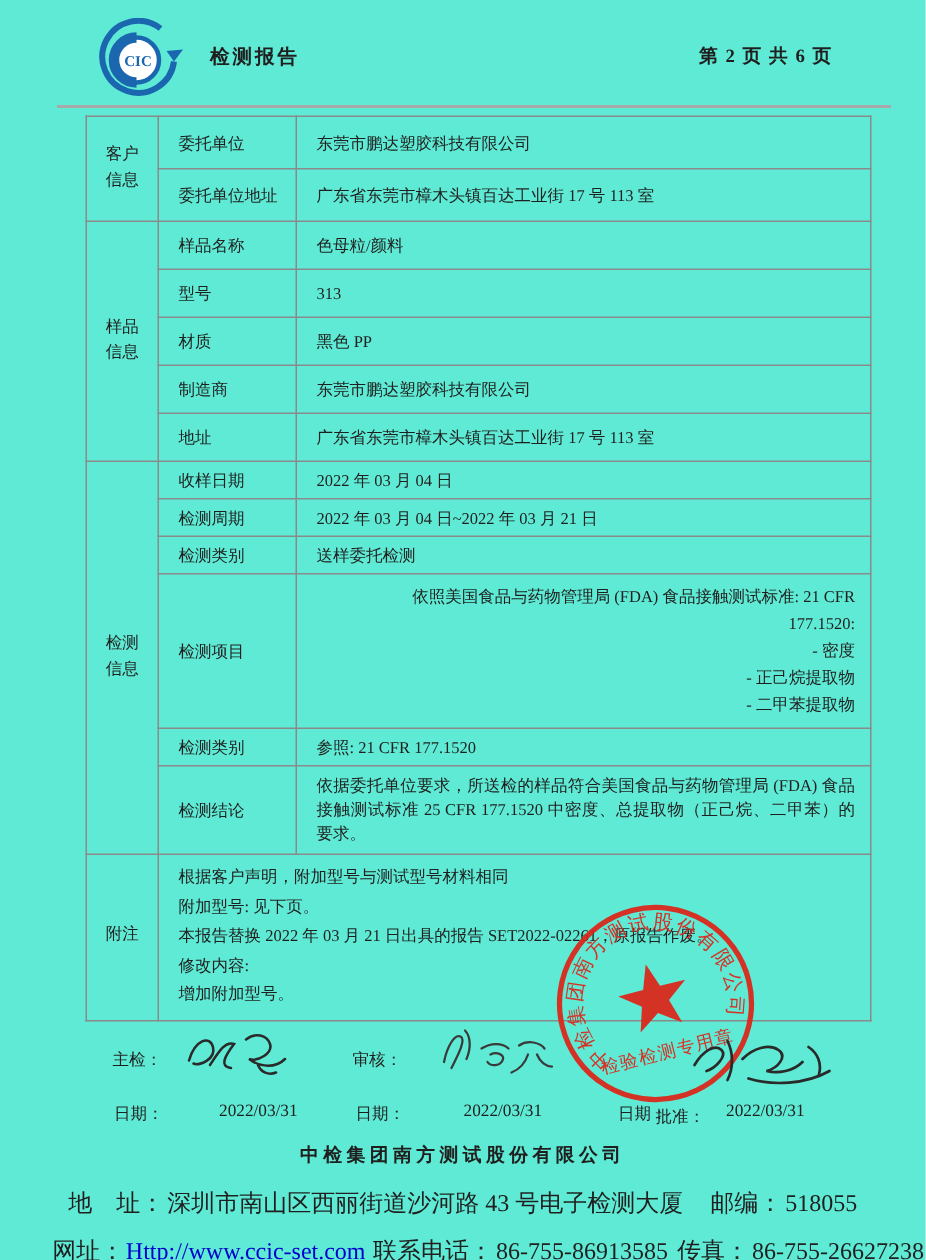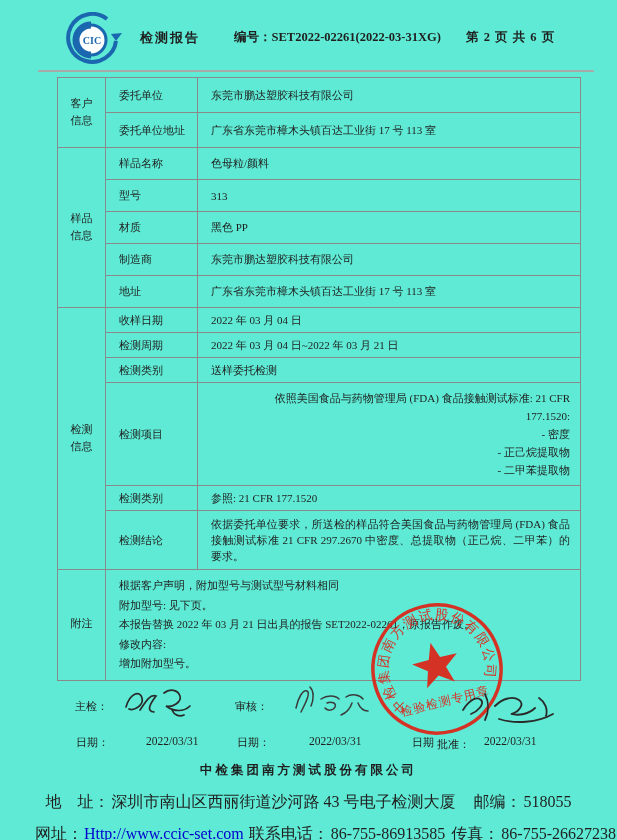--- a/index.html
+++ b/index.html
@@ -47,23 +47,20 @@
 
   <svg id="logo" viewBox="0 0 66 56">
     <path d="M47,7 A24,24 0 1 0 56,29" fill="none" stroke="#1a67b0" stroke-width="4"></path>
     <path d="M56,29 l6,-8 l-11,1 z" fill="#1a67b0"></path>
     <circle cx="31" cy="28" r="15" fill="#ffffff" stroke="#1a67b0" stroke-width="3"></circle>
     <path d="M31,13 A15,15 0 0 0 31,43" fill="none" stroke="#1a67b0" stroke-width="7"></path>
     <text x="32" y="32" font-size="10" font-weight="bold" fill="#1a67b0" text-anchor="middle" font-family="Liberation Serif, serif">CIC</text>
   </svg>
 
   <div class="hdr-title">检测报告</div>
-  <div class="hdr-no">
-    <span>编号：</span><span>SET2022-02261(2022-03-31XG)</span>
-  </div>
   <div class="hdr-page">第 2 页 共 6 页</div>
   <div id="hdr-rule"></div>
 
   <table id="rpt">
     <colgroup>
         <col style="width:48px">
         <col style="width:92px">
         <col style="width:383px">
       </colgroup>
 
@@ -131,21 +128,21 @@
         <div>- 正己烷提取物</div>
         <div>- 二甲苯提取物</div>
       </td>
     </tr>
     <tr class="h25">
       <td class="lbl">检测类别</td>
       <td class="val">参照: 21 CFR 177.1520</td>
     </tr>
     <tr style="height:48px">
       <td class="lbl">检测结论</td>
-      <td class="concl-cell">依据委托单位要求，所送检的样品符合美国食品与药物管理局 (FDA) 食品接触测试标准 21 CFR 297.2670 中密度、总提取物（正己烷、二甲苯）的要求。</td>
+      <td class="concl-cell">依据委托单位要求，所送检的样品符合美国食品与药物管理局 (FDA) 食品接触测试标准 25 CFR 177.1520 中密度、总提取物（正己烷、二甲苯）的要求。</td>
     </tr>
 
     <tr style="height:100px">
       <td class="grp">附注</td>
       <td class="notes-cell" colspan="2">
         <div>根据客户声明，附加型号与测试型号材料相同</div>
         <div>附加型号: 见下页。</div>
         <div>本报告替换 2022 年 03 月 21 日出具的报告 SET2022-02261，原报告作废。</div>
         <div>修改内容:</div>
         <div>增加附加型号。</div>

